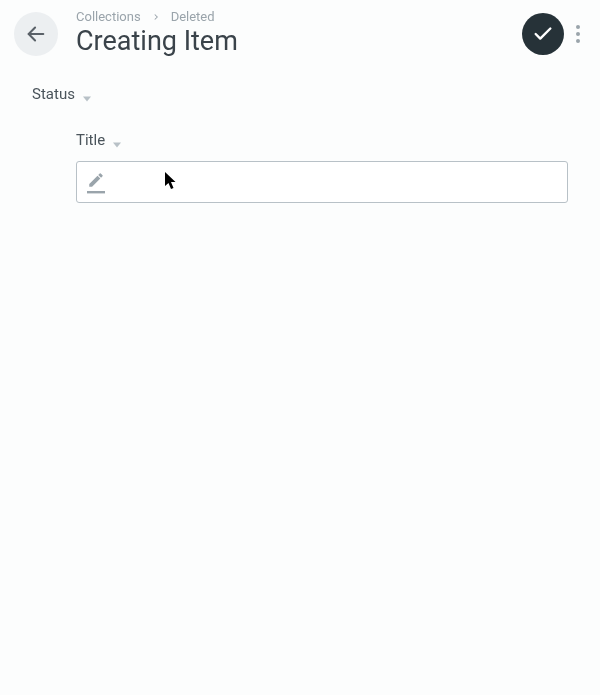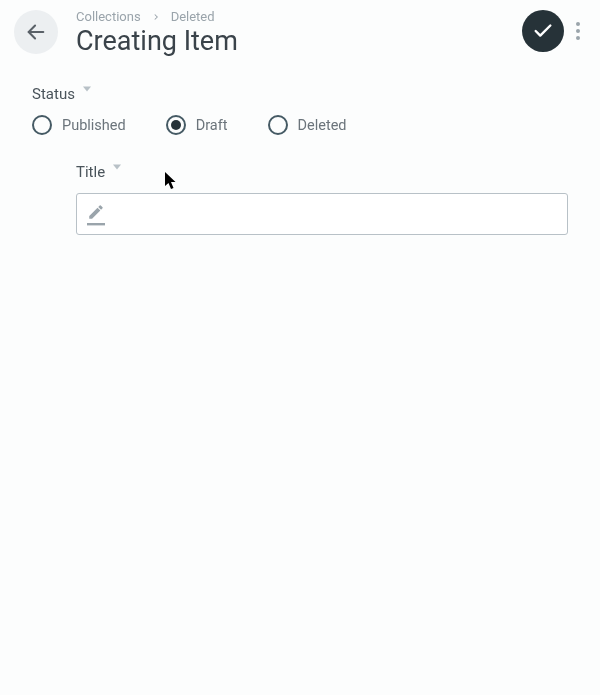--- a/index.html
+++ b/index.html
@@ -1,30 +1,30 @@
 <!DOCTYPE html>
 <html><head>
 <meta charset="utf-8">
 <style>
   * { box-sizing: border-box; margin: 0; padding: 0; }
   html, body { width: 600px; height: 695px; font-family: -apple-system, BlinkMacSystemFont, "Segoe UI", Roboto, "Helvetica Neue", Arial, sans-serif; background: #fcfdfd; color: #333; }
-  .header { display: flex; align-items: flex-start; padding: 10px 14px 8px 14px; }
+  .header { display: flex; align-items: center; padding: 10px 14px 8px 14px; }
   .back-btn { width: 44px; height: 44px; border-radius: 50%; background: #eceff1; display: flex; align-items: center; justify-content: center; cursor: pointer; flex-shrink: 0; }
   .title-block { margin-left: 18px; flex: 1; }
   .breadcrumb { display: flex; align-items: center; gap: 10px; font-size: 13px; color: #9aa4ab; line-height: 1; margin-bottom: 2px; }
   .breadcrumb .crumb { cursor: pointer; }
   .page-title { font-size: 27px; font-weight: 400; color: #3a434a; line-height: 1.2; }
   .actions { display: flex; align-items: center; gap: 6px; }
   .save-btn { width: 42px; height: 42px; border-radius: 50%; background: #263238; display: flex; align-items: center; justify-content: center; cursor: pointer; }
   .more-btn { width: 16px; height: 42px; display: flex; align-items: center; justify-content: center; cursor: pointer; }
 
   .form { padding: 20px 32px; }
   .field { margin-top: 22px; }
   .field:first-child { margin-top: 0; }
-  .field-label { display: flex; align-items: flex-start; gap: 8px; font-size: 15px; color: #4a545b; margin-bottom: 12px; }
+  .field-label { display: flex; align-items: flex-end; gap: 8px; font-size: 15px; color: #4a545b; margin-bottom: 12px; }
   .field-label .caret svg { display: block; }
 
   .radio-row { display: flex; gap: 40px; align-items: center; }
   .radio-opt { display: flex; align-items: center; gap: 10px; cursor: pointer; }
   .radio-circle { width: 20px; height: 20px; border: 2px solid #455a64; border-radius: 50%; display: flex; align-items: center; justify-content: center; }
   .radio-circle.selected .dot { width: 10px; height: 10px; background: #263238; border-radius: 50%; }
   .radio-label { font-size: 14.5px; color: #6b747b; }
 
   .select-box { position: relative; width: 100%; height: 42px; border: 1px solid #b8c1c7; border-radius: 3px; background: #fff; cursor: pointer; }
   .select-box .chev { position: absolute; right: 12px; top: 50%; transform: translateY(-50%); }
@@ -75,40 +75,20 @@
 
   <div class="field">
     <div class="field-label">
       <span>Status</span>
       <span class="caret">
           <svg width="8" height="8" viewBox="0 0 10 10" fill="#b8c1c7">
             <polygon points="0,2 10,2 5,8"></polygon>
           </svg>
         </span>
     </div>
-    <div class="radio-row">
-      <div class="radio-opt">
-        <div class="radio-circle">
-            <div class="dot"></div>
-          </div>
-        <span class="radio-label">Published</span>
-      </div>
-      <div class="radio-opt">
-        <div class="radio-circle selected">
-            <div class="dot"></div>
-          </div>
-        <span class="radio-label">Draft</span>
-      </div>
-      <div class="radio-opt">
-        <div class="radio-circle">
-            <div class="dot"></div>
-          </div>
-        <span class="radio-label">Deleted</span>
-      </div>
-    </div>
   </div>
 
 
   <div class="field" style="margin-top:28px;margin-left:44px;">
     <div class="field-label">
       <span>Title</span>
       <span class="caret">
           <svg width="8" height="8" viewBox="0 0 10 10" fill="#b8c1c7">
             <polygon points="0,2 10,2 5,8"></polygon>
           </svg>

